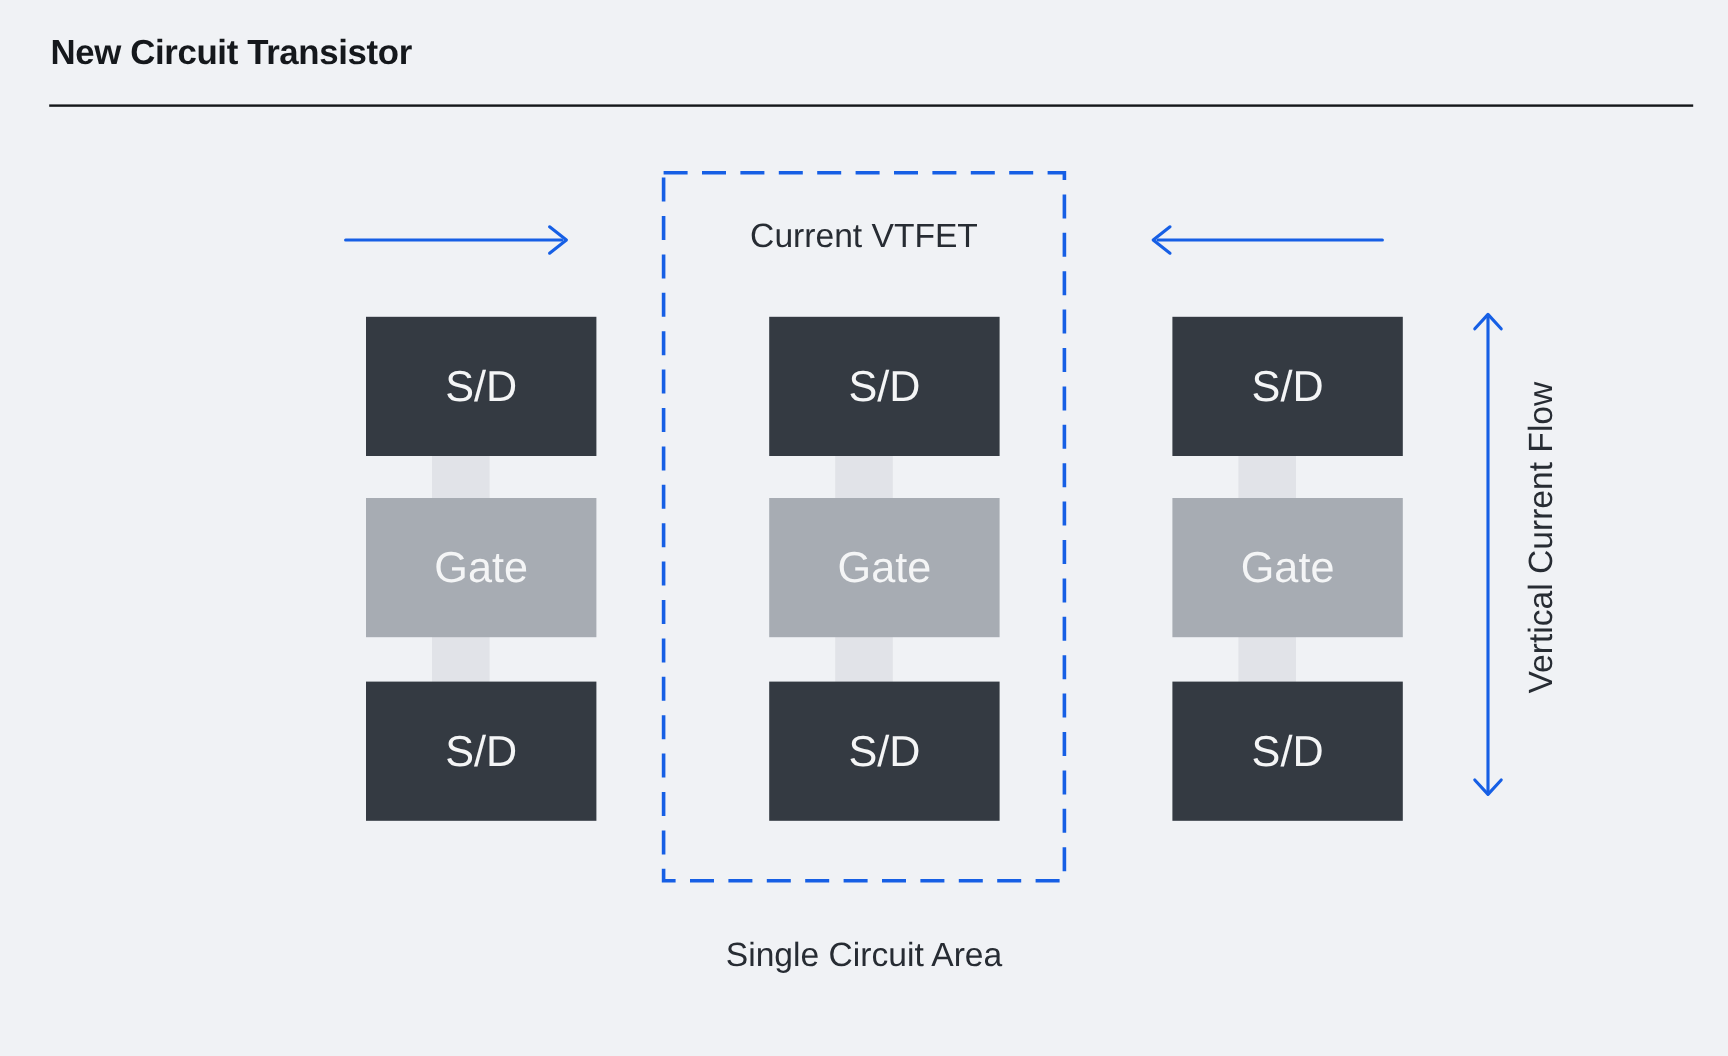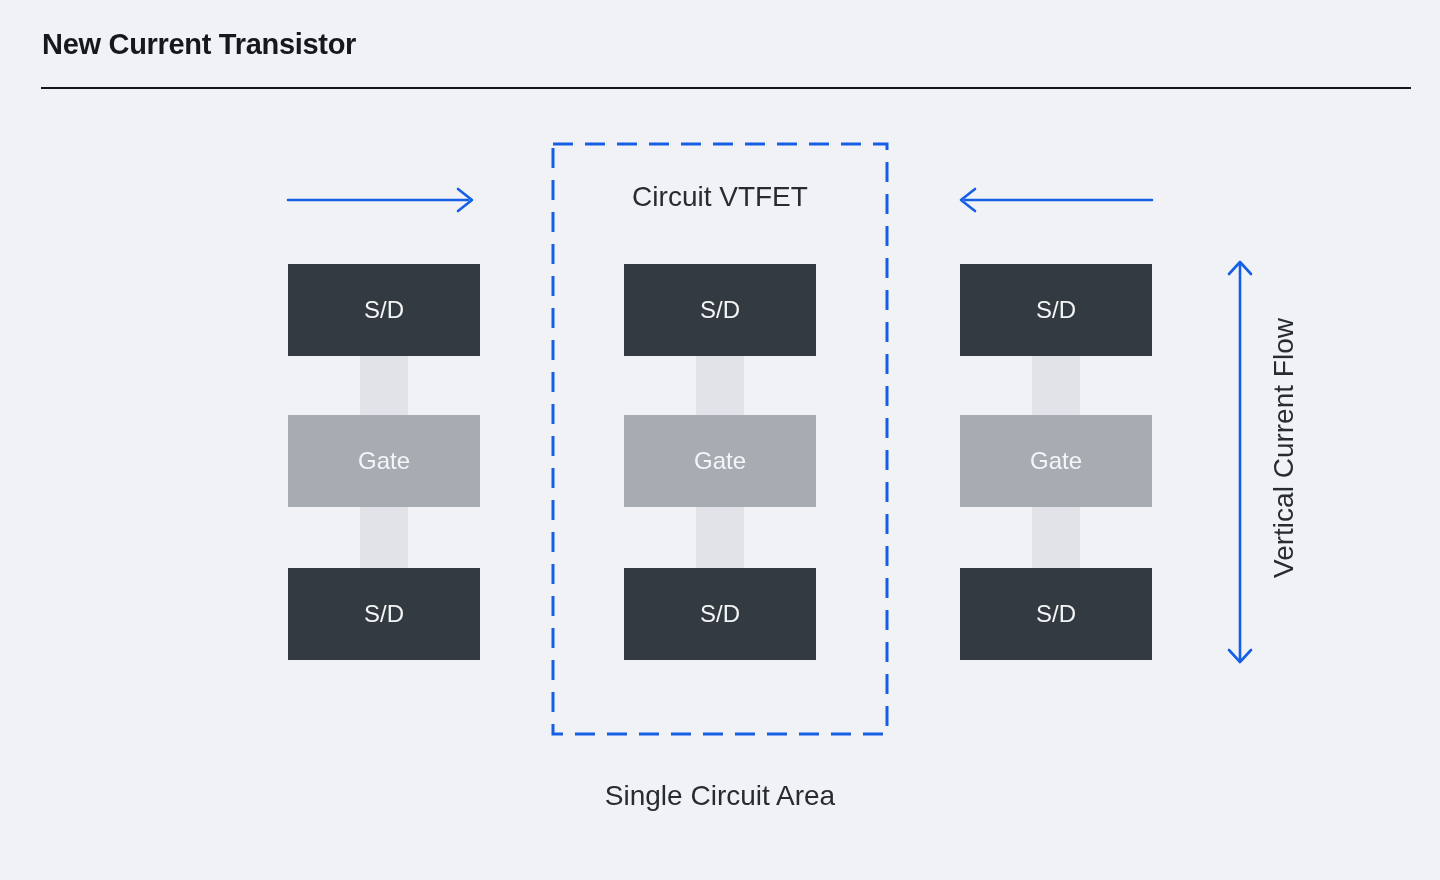--- a/index.html
+++ b/index.html
@@ -46,23 +46,23 @@
   .col-left   { left: 288px; }
   .col-middle { left: 624px; }
   .col-right  { left: 960px; }
 
   .channel {
     position: absolute; left: 72px; top: 48px;
     width: 48px; height: 304px;
     background: var(--channel);
   }
   .block {
-    position: absolute; left: 0; width: 192px; height: 92px;
+    position: absolute; left: 17px; width: 192px; height: 116px;
     display: flex; align-items: center; justify-content: center;
-    font-size: 24px; color: var(--block-text);
+    font-size: 36px; color: var(--block-text);
   }
   .block-sd-top    { top: 0;     background: var(--block-dark); }
   .block-gate      { top: 151px; background: var(--block-gate); }
   .block-sd-bottom { top: 304px; background: var(--block-dark); }
 
   .caption {
     position: absolute; color: var(--text-dark);
     font-size: 28px; text-align: center;
   }
   .single-vtfet   { left: 553px; top: 181px; width: 334px; }
@@ -71,21 +71,21 @@
     left: 1124px; top: 432px; width: 320px; height: 32px;
     transform: rotate(-90deg); transform-origin: center;
     white-space: nowrap;
   }
 </style>
 </head>
 <body>
 
 <div class="stage">
 
-  <div class="page-title">New Current Transistor</div>
+  <div class="page-title">New Circuit Transistor</div>
   <div class="title-rule"></div>
 
   <svg class="overlay" width="1440" height="880" viewBox="0 0 1440 880">
     <g>
       <rect class="dashed-rect" x="553" y="144" width="334" height="590"></rect>
     </g>
     <g class="arrow">
       <line x1="288" y1="200" x2="468" y2="200"></line>
       <polyline points="458,189 472,200 458,211"></polyline>
     </g>
@@ -93,21 +93,21 @@
       <line x1="1152" y1="200" x2="965" y2="200"></line>
       <polyline points="975,189 961,200 975,211"></polyline>
     </g>
     <g class="arrow">
       <line x1="1240" y1="265" x2="1240" y2="659"></line>
       <polyline points="1229,274 1240,262 1251,274"></polyline>
       <polyline points="1229,650 1240,662 1251,650"></polyline>
     </g>
   </svg>
 
-  <div class="caption single-vtfet">Circuit VTFET</div>
+  <div class="caption single-vtfet">Current VTFET</div>
 
   <div class="column col-left">
     <div class="channel"></div>
     <div class="block block-sd-top">S/D</div>
     <div class="block block-gate">Gate</div>
     <div class="block block-sd-bottom">S/D</div>
   </div>
 
   <div class="column col-middle">
     <div class="channel"></div>

